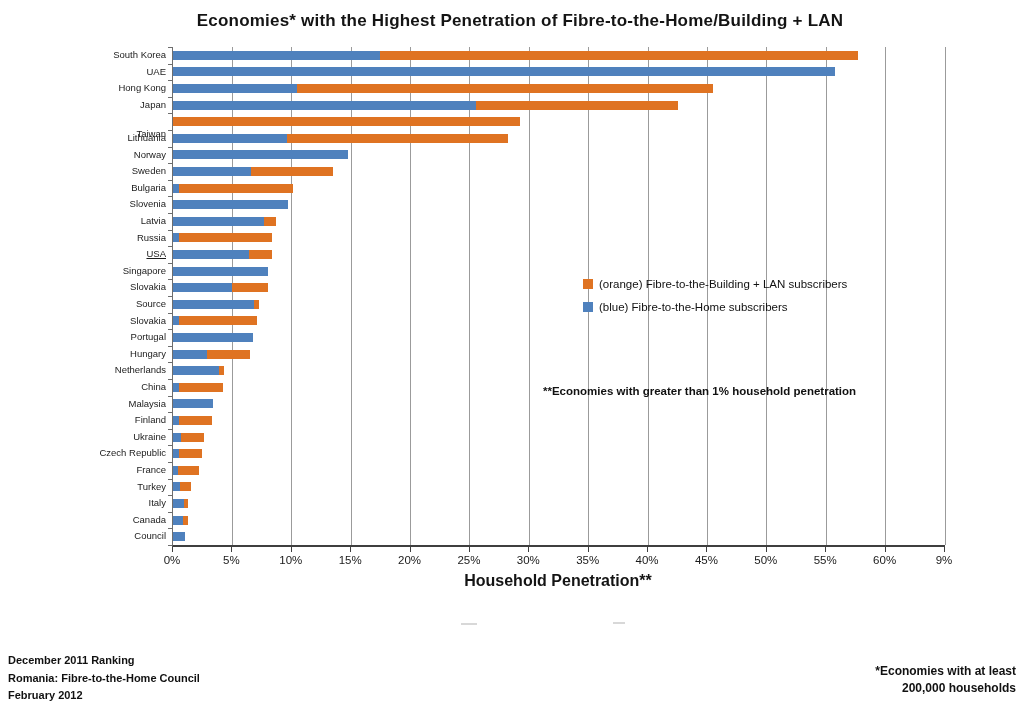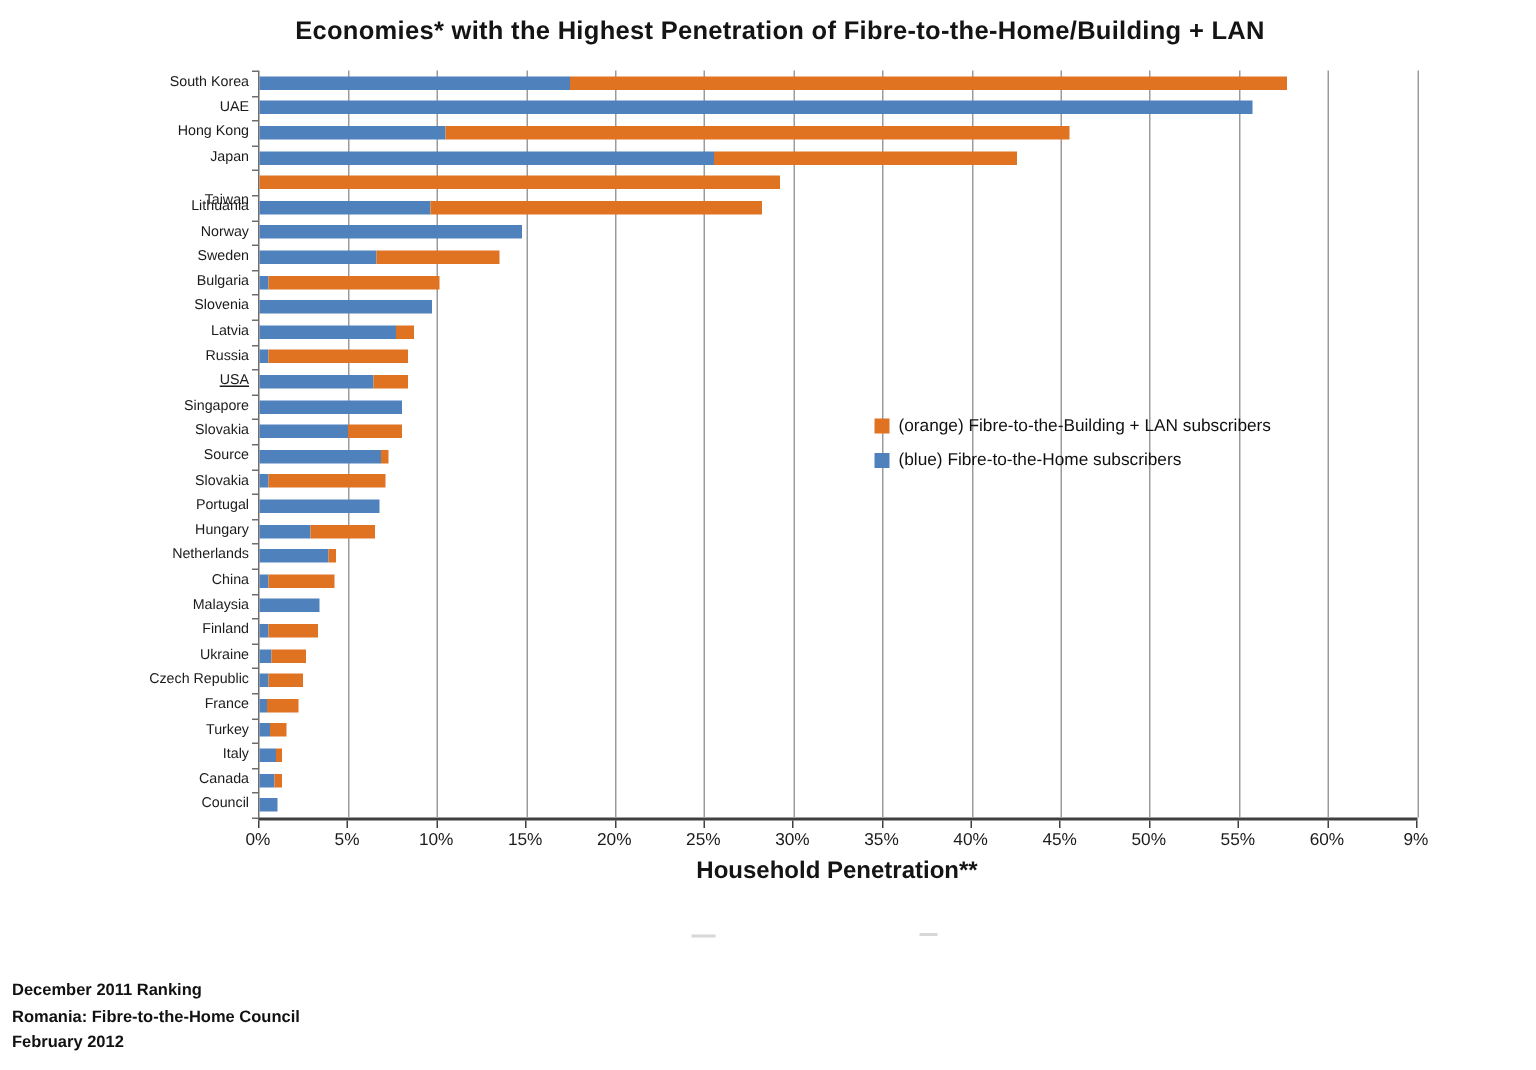--- a/index.html
+++ b/index.html
@@ -282,24 +282,29 @@
     <div class="legend-item">
       <span class="legend-swatch" id="swatch-1" style="background: rgb(223, 115, 34);"></span>
       <span class="legend-label">(orange) Fibre-to-the-Building + LAN subscribers</span>
     </div>
     <div class="legend-item">
       <span class="legend-swatch" id="swatch-0" style="background: rgb(79, 129, 189);"></span>
       <span class="legend-label">(blue) Fibre-to-the-Home subscribers</span>
     </div>
   </div>
 
+  <div class="annotation">**Economies with greater than 1% household penetration</div>
 
   <div class="artifact" style="left:461px;top:623px;width:16px;"></div>
   <div class="artifact" style="left:613px;top:622px;width:12px;"></div>
 
   <div class="footer-left">
     <div>December 2011 Ranking</div>
     <div>Romania: Fibre-to-the-Home Council</div>
     <div>February 2012</div>
   </div>
 
+  <div class="footer-right">
+    <div>*Economies with at least</div>
+    <div>200,000 households</div>
+  </div>
 
 </div>
 
 </body></html>

